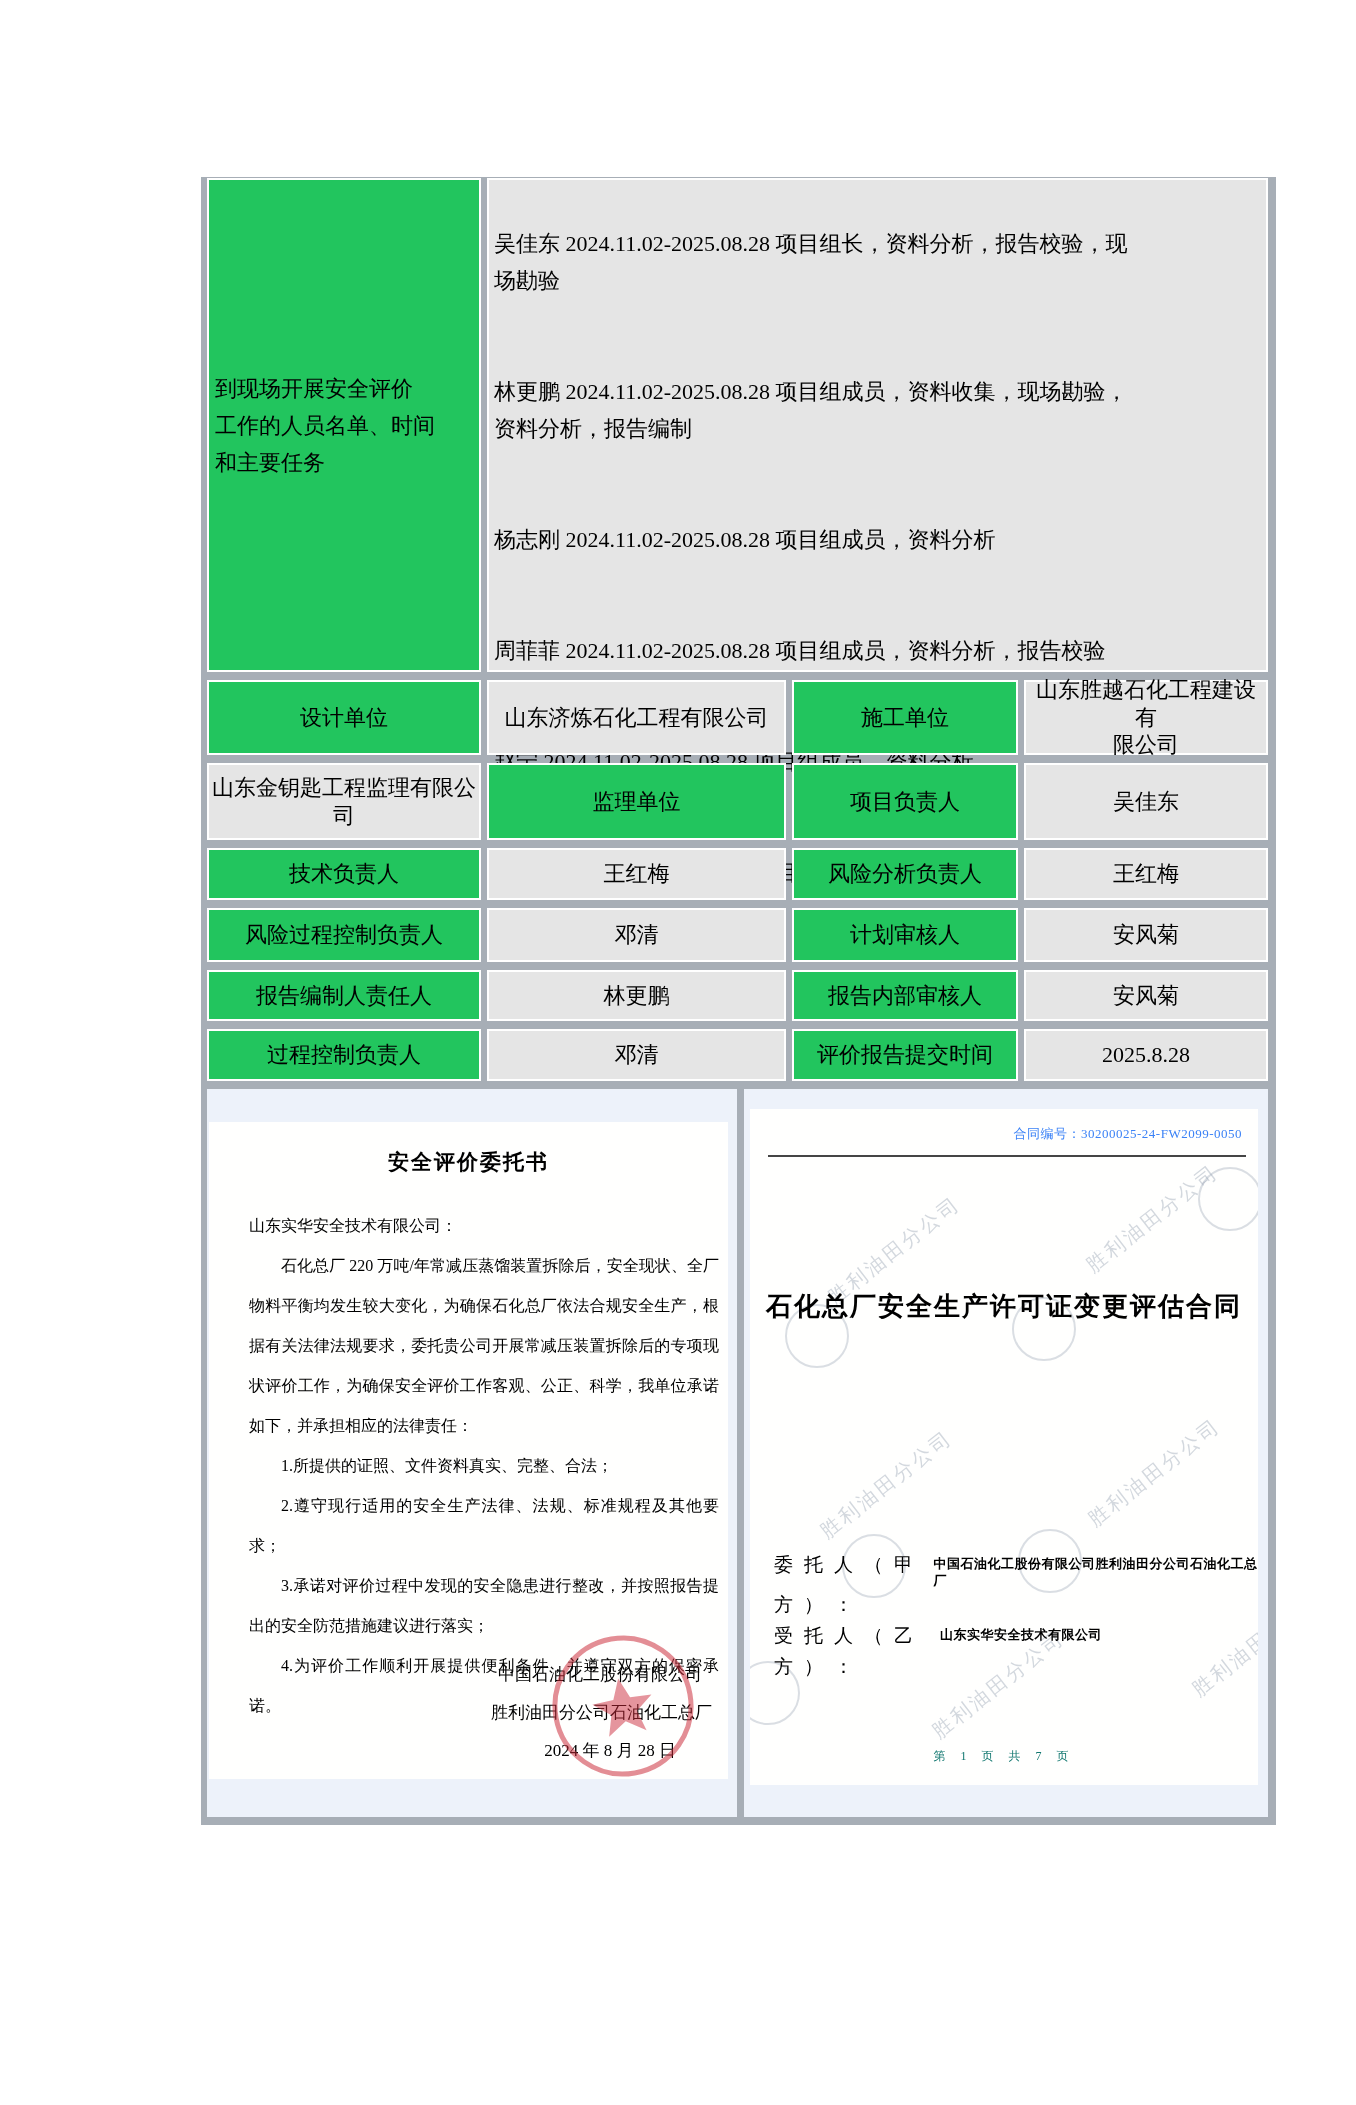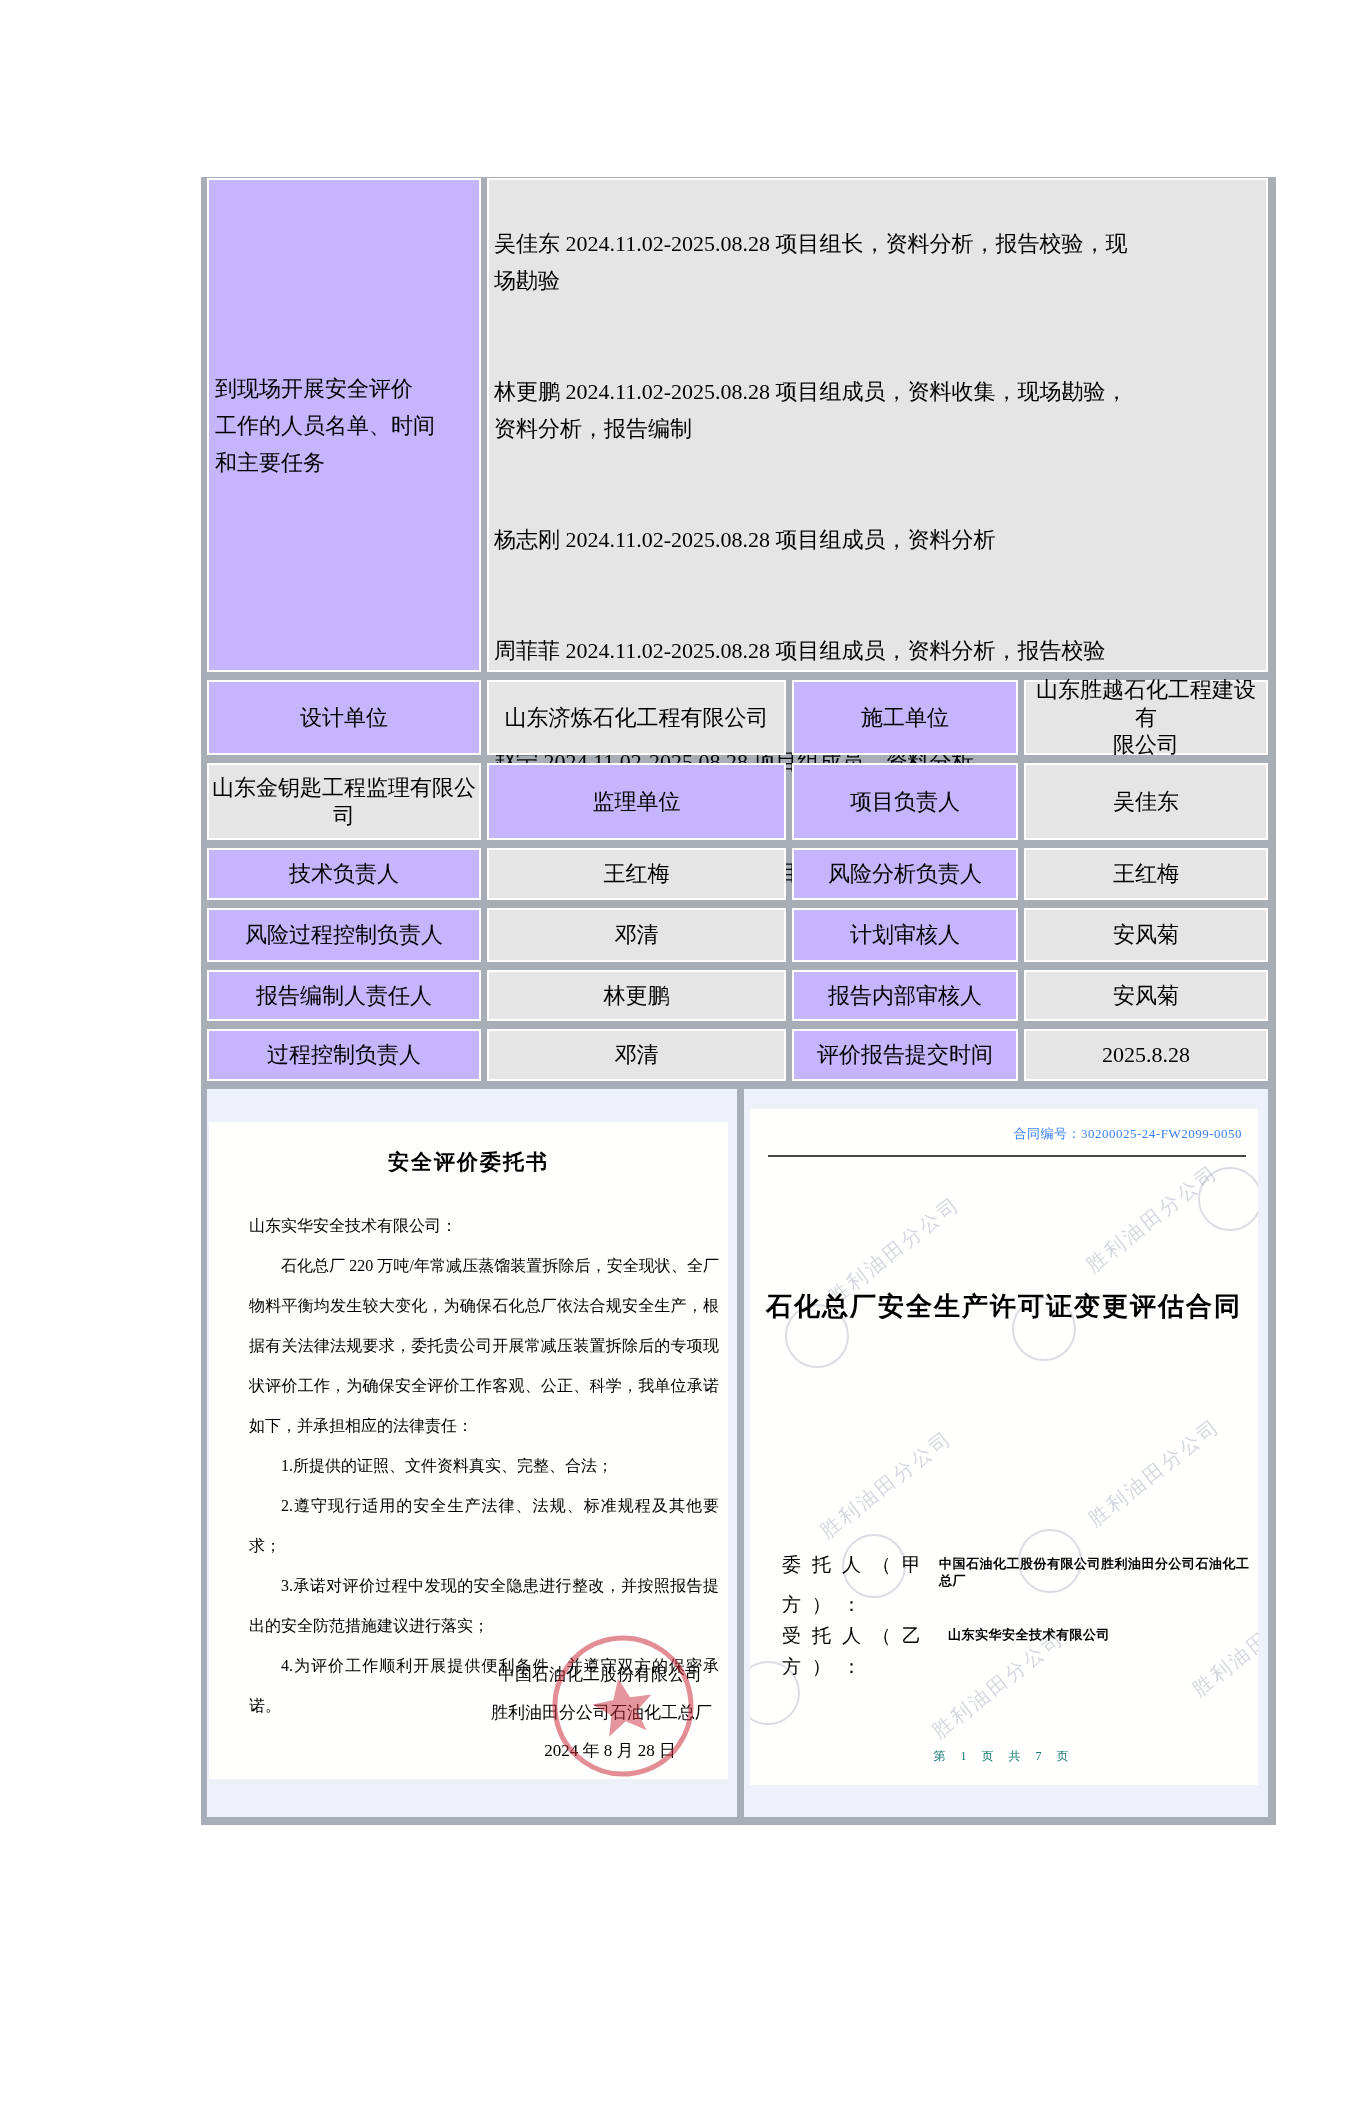--- a/index.html
+++ b/index.html
@@ -6,21 +6,21 @@
   .page{position:relative;width:1356px;height:2105px;background:#ffffff;overflow:hidden;
         font-family:"Liberation Serif","DejaVu Serif",serif;color:#000;}
   
   .doc-table{position:absolute;left:201px;top:177px;width:1075px;box-sizing:border-box;
     background:#a7aeb6;display:grid;
     grid-template-columns:274px 299px 226px 244px;
     grid-template-rows:494px 75px 77px 52px 54px 51px 52px 728px;
     gap:8px 6px;padding:1px 8px 8px 6px;}
   .cell{box-sizing:border-box;border:2px solid #fff;display:flex;align-items:center;
     justify-content:center;text-align:center;font-size:22px;line-height:1.25;white-space:pre-line;}
-  .lbl{background:#c4b5fd;}
+  .lbl{background:#22c55e;}
   .val{background:#e5e5e5;}
   .personnel-label{align-items:center;justify-content:flex-start;text-align:left;
     padding-left:6px;line-height:37px;}
   .personnel-val{grid-column:2 / -1;display:block;text-align:left;padding:8px 6px 0 5px;
     font-size:22px;line-height:37px;}
   .personnel-val p{margin:0 0 37px 0;white-space:pre-line;}
   
   .docs-row{grid-column:1 / -1;background:#a7aeb6;display:flex;gap:7px;}
   .doc-pane{position:relative;background:#edf2fa;overflow:hidden;}
   .doc-pane.left{width:530px;}
@@ -42,21 +42,21 @@
   .cl-sign .s3{margin-right:36px;}
   .stamp{position:absolute;left:338px;top:508px;width:152px;height:152px;z-index:3;
     opacity:.85;transform:rotate(-10deg);pointer-events:none;}
   
   .ct-no{position:absolute;top:16px;right:16px;font-size:13px;letter-spacing:.5px;
     color:#3b82f6;z-index:2;}
   .ct-rule{position:absolute;top:46px;left:18px;right:12px;border-top:2px solid #454545;z-index:2;}
   .ct-title{position:absolute;top:180px;left:0;right:0;text-align:center;font-size:26px;
     font-weight:bold;letter-spacing:2px;z-index:2;}
   .ct-parties{position:absolute;top:440px;left:24px;right:0;font-size:19px;
-    line-height:31px;z-index:2;margin-left:8px;}
+    line-height:31px;z-index:2;}
   .party-row{display:flex;align-items:flex-start;}
   .party-label{display:inline-block;width:166px;letter-spacing:11px;white-space:nowrap;}
   .party-label2{display:block;letter-spacing:11px;}
   .party-value{font-size:13px;font-weight:bold;letter-spacing:.5px;padding-top:6px;line-height:17px;}
   .ct-footer{position:absolute;bottom:20px;left:0;right:0;text-align:center;font-size:12px;
     letter-spacing:6px;color:#0f766e;z-index:2;}
   
   .wm-t{position:absolute;font-size:20px;letter-spacing:3px;color:rgba(140,152,170,.38);
     transform:rotate(-38deg);white-space:nowrap;z-index:1;}
   .wm-c{position:absolute;width:60px;height:60px;border:2px solid rgba(140,152,170,.32);

